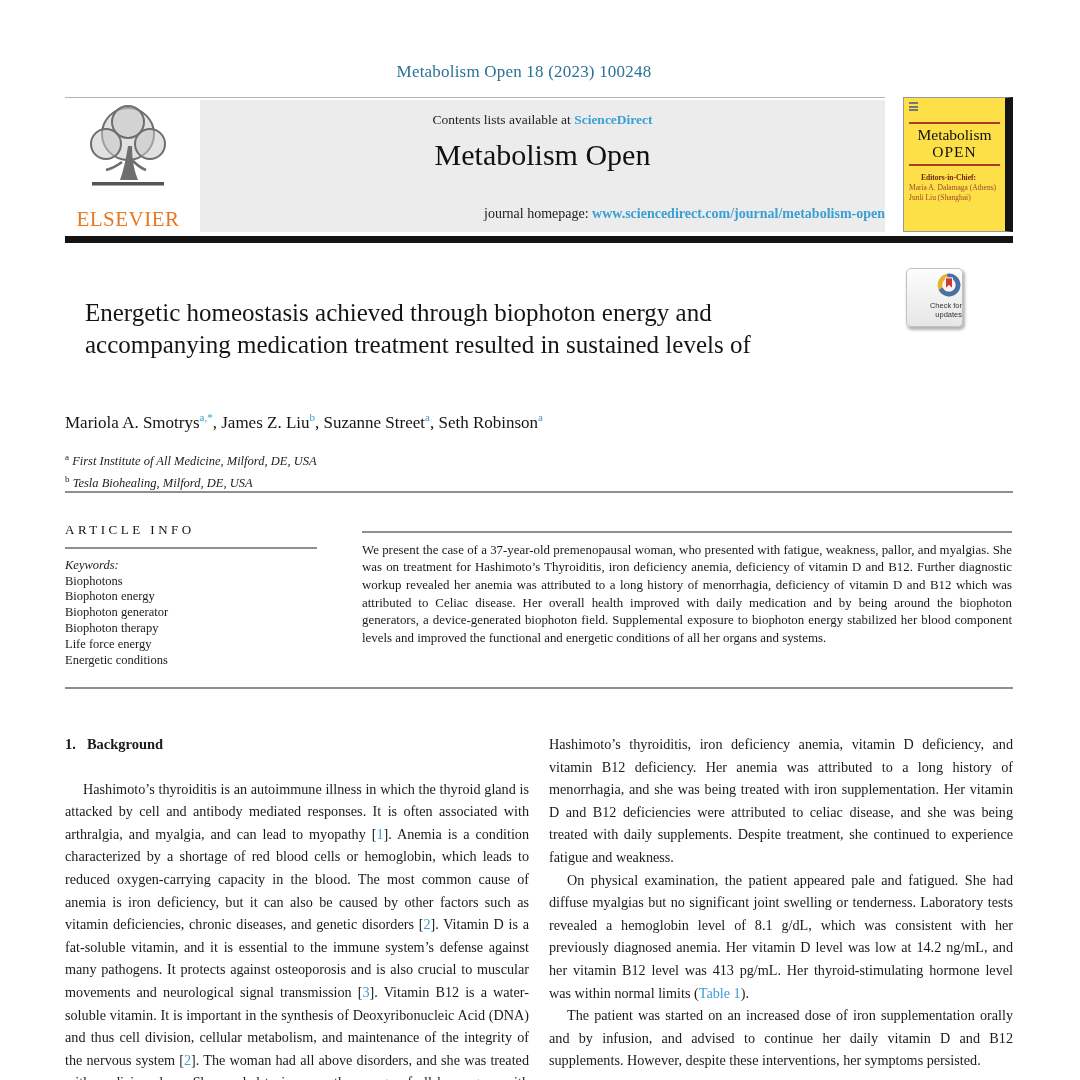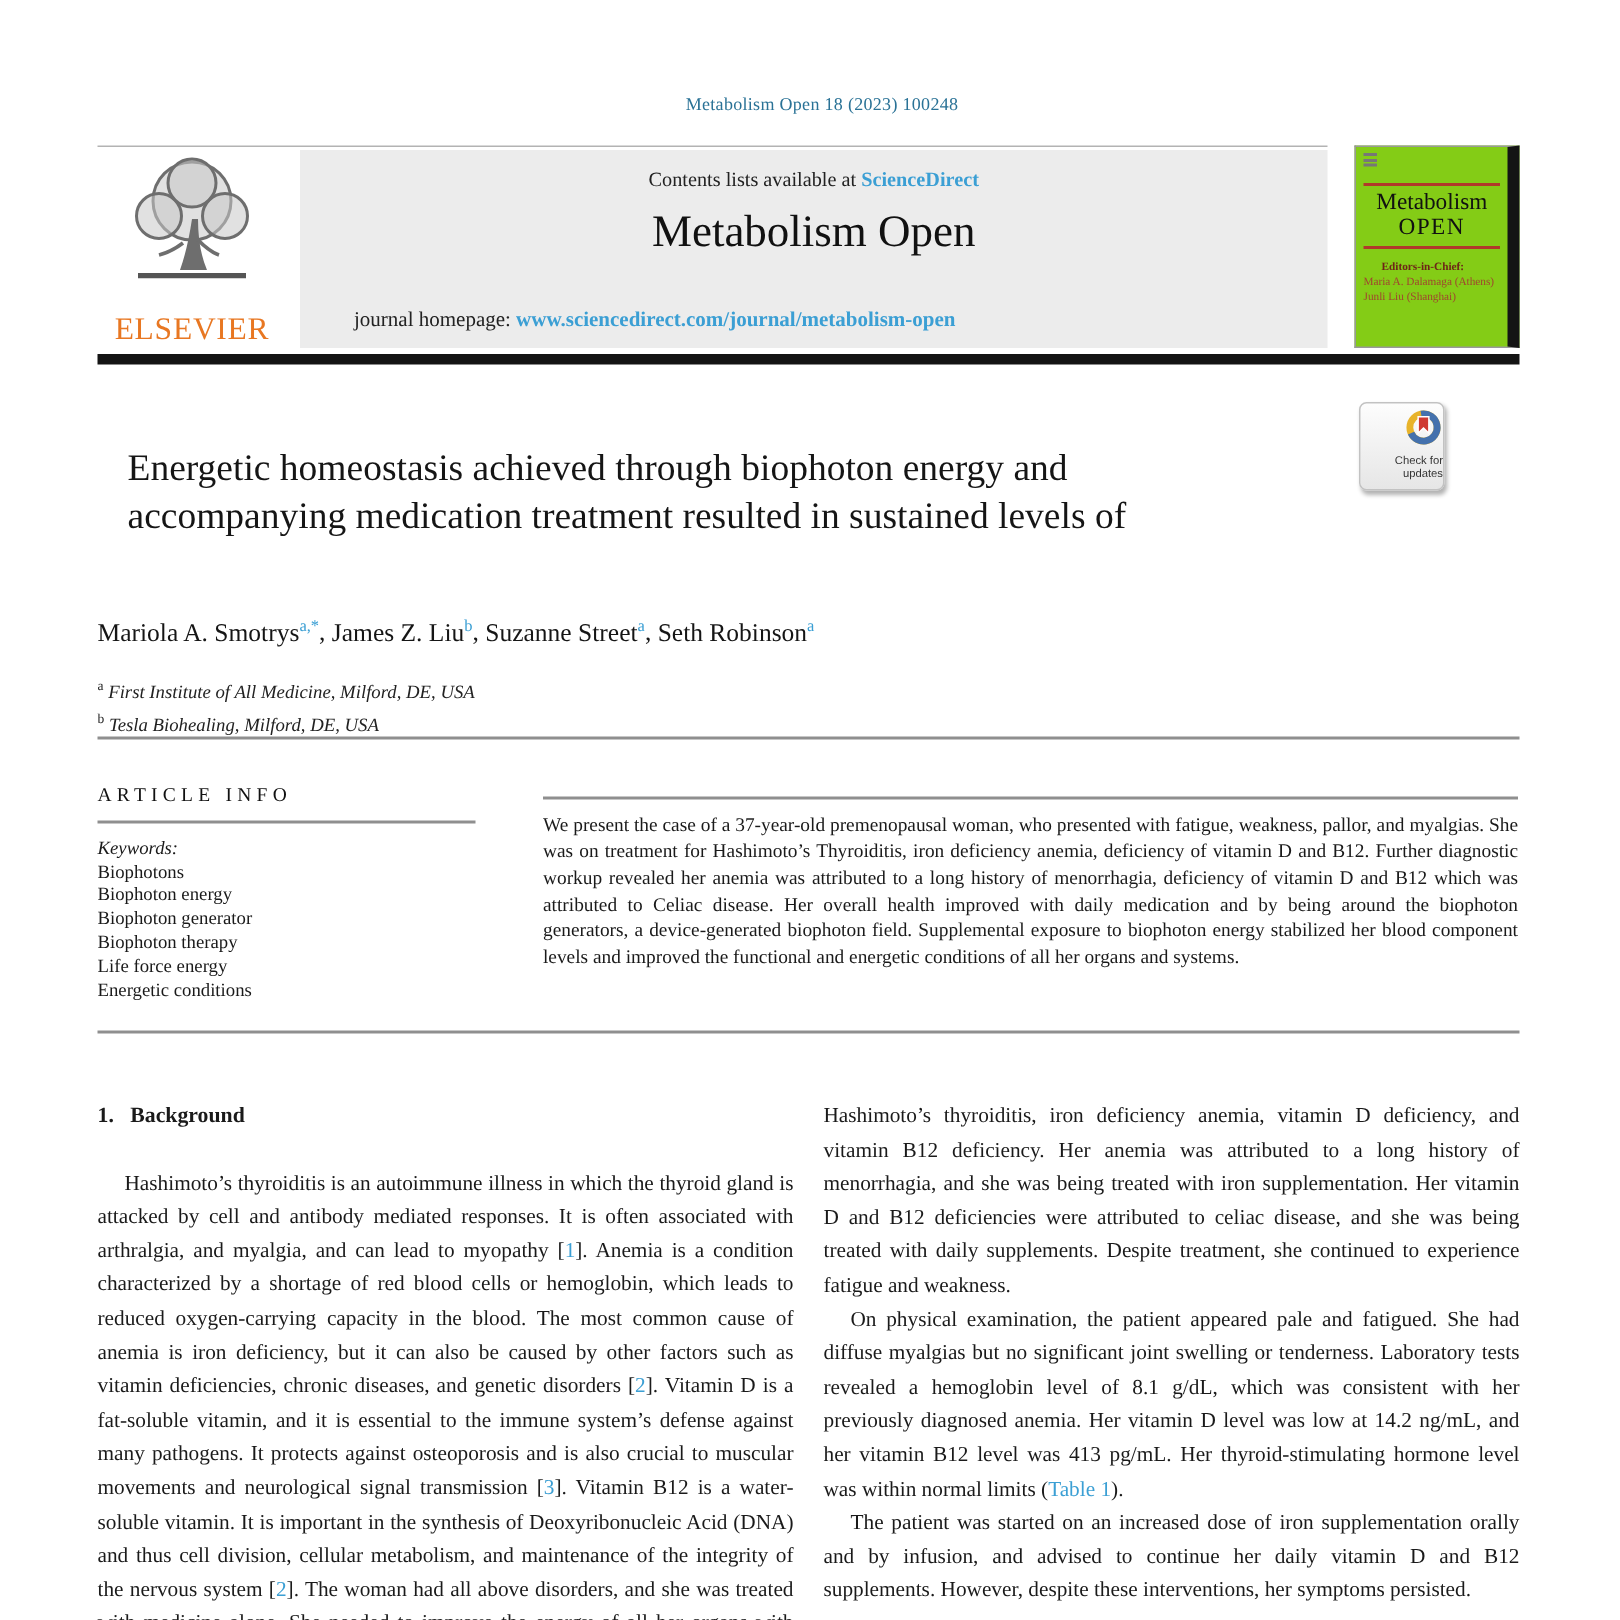--- a/index.html
+++ b/index.html
@@ -1,36 +1,36 @@
 <!DOCTYPE html>
 <html><head>
 <meta charset="utf-8">
 <style>
   html,body{margin:0;padding:0;background:#fff;}
   .page{position:relative;width:1080px;height:1080px;background:#fff;overflow:hidden;
         font-family:"Liberation Serif","DejaVu Serif",serif;color:#1a1a1a;}
 
-  .citation{position:absolute;top:62px;left:74px;width:948px;text-align:center;
-            font-size:12px;color:#2a7296;letter-spacing:.2px;}
+  .citation{position:absolute;top:62px;left:50px;width:948px;text-align:center;
+            font-size:17px;color:#2a7296;letter-spacing:.2px;}
 
   .top-rule{position:absolute;top:97px;left:65px;width:820px;border-top:1.5px solid #b3b3b3;}
 
   
   .banner{position:absolute;top:100px;left:200px;width:685px;height:132px;background:#ececec;}
   .contents-line{position:absolute;top:12px;width:100%;text-align:center;font-size:13.5px;color:#222;}
   .link{color:#3b9fd4;text-decoration:none;cursor:pointer;font-weight:bold;}
   .journal-name{position:absolute;top:38px;width:100%;text-align:center;font-size:30px;color:#111;}
-  .homepage-line{position:absolute;bottom:10px;width:100%;text-align:left;font-size:14px;color:#222;padding-left:36px;}
+  .homepage-line{position:absolute;bottom:10px;width:100%;text-align:right;font-size:14px;color:#222;}
 
   
   .elsevier{position:absolute;top:100px;left:63px;width:130px;height:132px;text-align:center;}
   .elsevier .label{position:absolute;bottom:0;width:100%;font-size:21px;letter-spacing:.5px;color:#e87722;}
 
   
-  .cover{position:absolute;top:97px;left:903px;width:110px;height:135px;background:#84cc16;
+  .cover{position:absolute;top:97px;left:903px;width:110px;height:135px;background:#fde047;
          border:1px solid #999;border-right:8px solid #141414;box-sizing:border-box;}
   .cover-mark{position:absolute;top:4px;left:5px;width:9px;height:11px;}
   .cover-mark span{display:block;height:2px;background:#777;margin-bottom:1.5px;}
   .cover-rule{height:2px;background:#b03a2a;margin:0 5px;}
   .cover-r1{margin-top:24px;}
   .cover-t1{font-size:15.5px;text-align:center;color:#111;margin-top:2px;line-height:17px;}
   .cover-t2{font-size:15.5px;text-align:center;color:#111;letter-spacing:1px;line-height:17px;}
   .cover-r2{margin-top:4px;}
   .cover-ed-label{font-size:7.5px;font-weight:bold;color:#6e2417;margin:7px 5px 1px 17px;}
   .cover-ed{font-size:7.5px;color:#a0462e;margin:0 5px;line-height:9.5px;}

